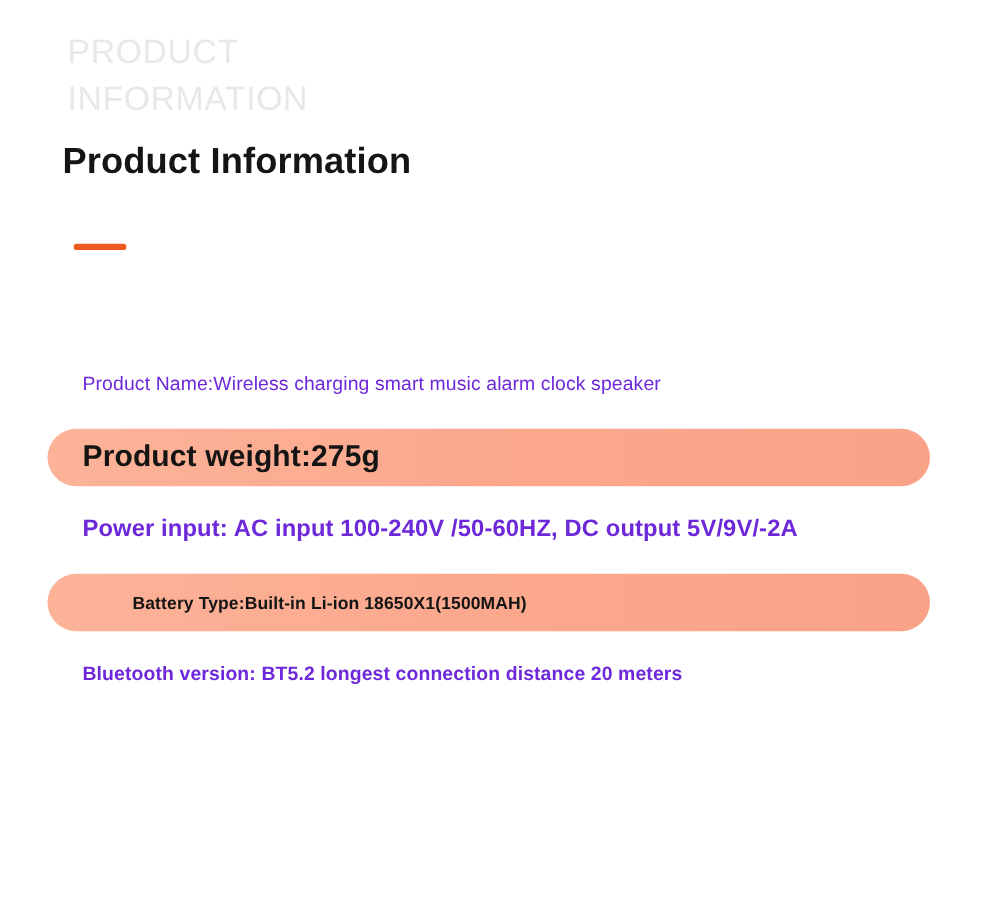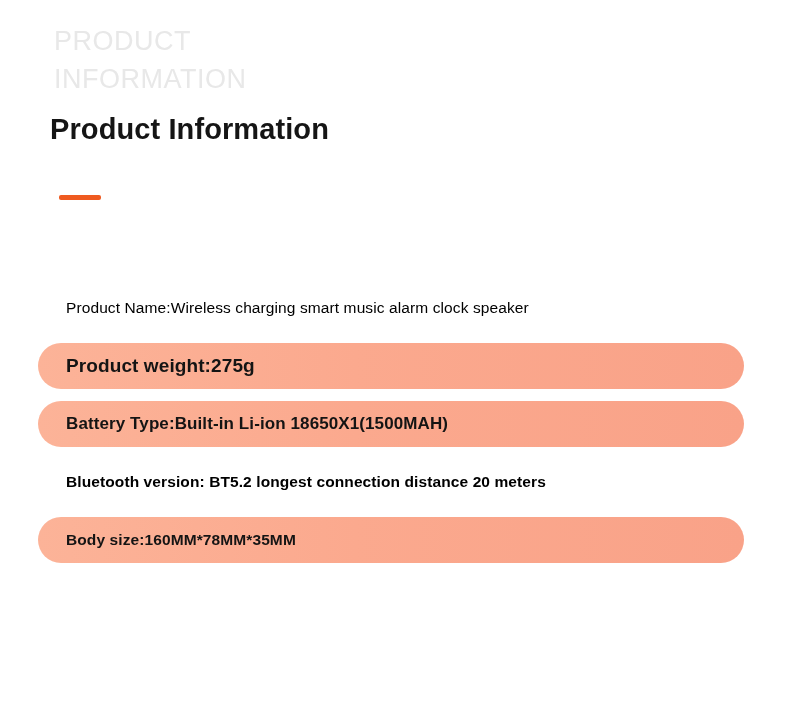--- a/index.html
+++ b/index.html
@@ -83,36 +83,36 @@
   .spec-row.highlight {
     margin-left: 38px;
     margin-right: 46px;
     padding-left: 28px;
     border-radius: 23px;
     background: linear-gradient(90deg, #fcb398 0%, #fba98e 45%, #f9a288 100%);
   }
 
   .spec-text {
     font-size: 15.5px;
-    color: #000000;
+    color: #6d28d9;
     letter-spacing: 0.1px;
     white-space: nowrap;
   }
 
   .spec-row.highlight .spec-text {
     color: #141414;
     font-weight: 700;
   }
 
   
   .row-0 .spec-text { font-size: 15.5px; font-weight: 400; }
-  .row-1 .spec-text { font-size: 19px; font-weight: 700; }
+  .row-1 .spec-text { font-size: 24px; font-weight: 700; }
   .row-2 { padding-left: 62px; }
   .row-2 .spec-text { font-size: 19px; font-weight: 700; }
-  .row-3 .spec-text { font-size: 17px; font-weight: 700; }
+  .row-3 .spec-text { font-size: 14px; font-weight: 700; margin-left: 40px; }
   .row-4 .spec-text { font-size: 15.5px; font-weight: 700; text-align: right; }
   .row-5 .spec-text { font-size: 15.5px; font-weight: 700; }
   .row-6 .spec-text { font-size: 15.5px; font-weight: 700; }
 </style>
 </head>
 <body>
 
 <div class="page">
 
   <div class="watermark">PRODUCT
@@ -125,28 +125,28 @@
   <div class="spec-list">
 
     <div class="spec-row plain row-0">
       <span class="spec-text">Product Name:Wireless charging smart music alarm clock speaker</span>
     </div>
 
     <div class="spec-row highlight row-1">
       <span class="spec-text">Product weight:275g</span>
     </div>
 
+    <div class="spec-row plain row-2">
+      <span class="spec-text">Power input: AC input 100-240V /50-60HZ, DC output 5V/9V/-2A</span>
+    </div>
 
     <div class="spec-row highlight row-3">
       <span class="spec-text">Battery Type:Built-in Li-ion 18650X1(1500MAH)</span>
     </div>
 
     <div class="spec-row plain row-4">
       <span class="spec-text">Bluetooth version: BT5.2 longest connection distance 20 meters</span>
     </div>
 
-    <div class="spec-row highlight row-5">
-      <span class="spec-text">Body size:160MM*78MM*35MM</span>
-    </div>
 
 
   </div>
 </div>
 
 </body></html>

